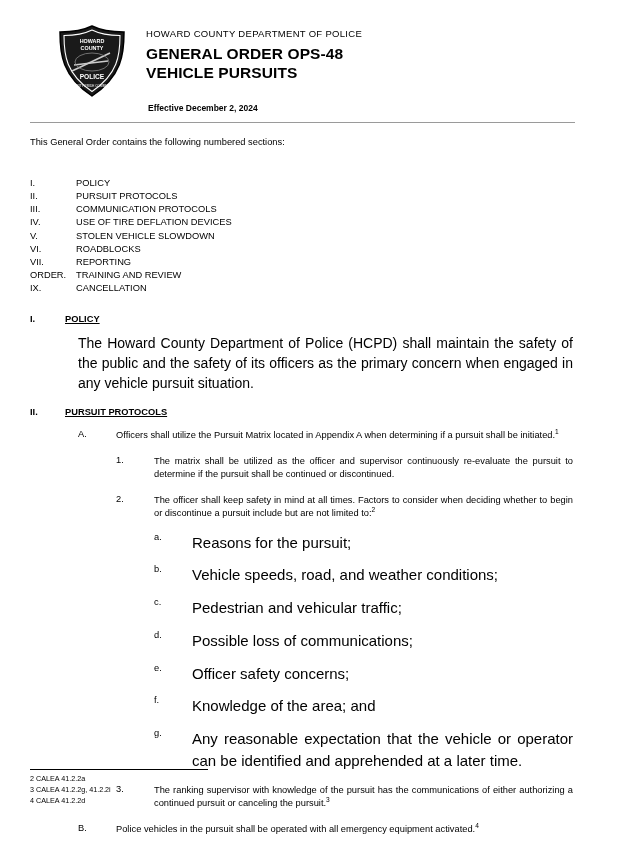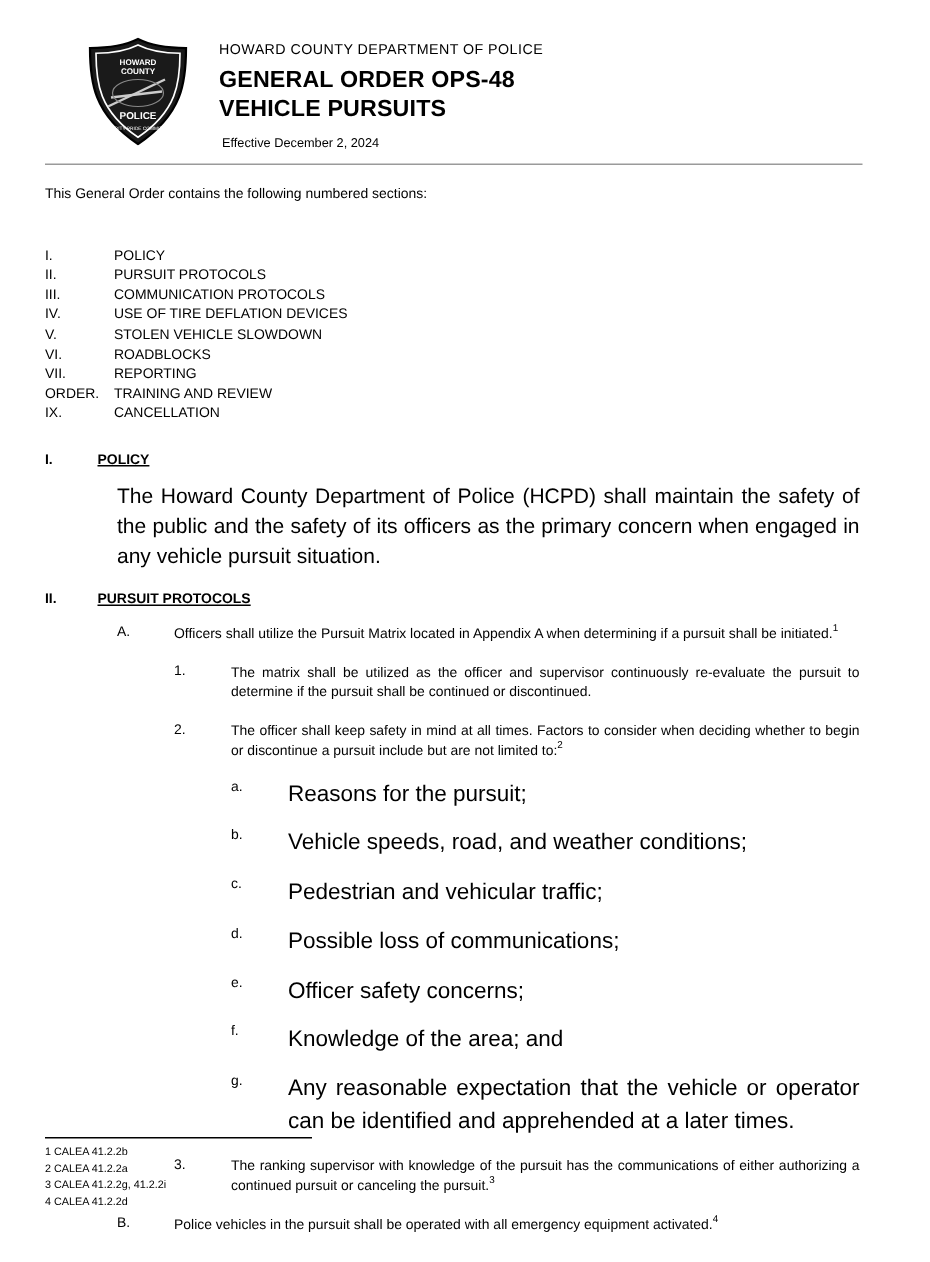--- a/index.html
+++ b/index.html
@@ -45,22 +45,22 @@
     margin-bottom: 6px;
   }
   .order-title {
     font-size: 15.5px;
     font-weight: bold;
     line-height: 1.22;
     letter-spacing: 0.1px;
   }
   .effective {
     font-size: 8.5px;
-    font-weight: normal;
-    margin-top: 7px;
+    font-weight: bold;
+    margin-top: 20px;
     padding-left: 2px;
   }
   .hrule {
     border: 0;
     border-top: 1px solid #9a9a9a;
     margin: 9px 0 0 0;
   }
 
   
   .intro {
@@ -307,34 +307,33 @@
   <div class="lvl-a2">
     <span class="mark">e.</span>
     <span class="txt">Officer safety concerns;</span>
   </div>
   <div class="lvl-a2">
     <span class="mark">f.</span>
     <span class="txt">Knowledge of the area; and</span>
   </div>
   <div class="lvl-a2">
     <span class="mark">g.</span>
-    <span class="txt">Any reasonable expectation that the vehicle or operator can be identified and apprehended at a later times.</span>
+    <span class="txt">Any reasonable expectation that the vehicle or operator can be identified and apprehended at a later time.</span>
   </div>
 
   <div class="lvl-1">
     <span class="mark">3.</span>
     <span class="txt"><span>The ranking supervisor with knowledge of the pursuit has the communications of either authorizing a continued pursuit or canceling the pursuit.</span><sup>3</sup></span>
   </div>
 
   <div class="lvl-a">
     <span class="mark">B.</span>
     <span class="txt"><span>Police vehicles in the pursuit shall be operated with all emergency equipment activated.</span><sup>4</sup></span>
   </div>
 
   <div class="footnotes">
     <hr class="fn-rule">
-    <div class="fn">1 CALEA 41.2.2b</div>
     <div class="fn">2 CALEA 41.2.2a</div>
     <div class="fn">3 CALEA 41.2.2g, 41.2.2i</div>
     <div class="fn">4 CALEA 41.2.2d</div>
   </div>
 
 </div>
 
 </body></html>

